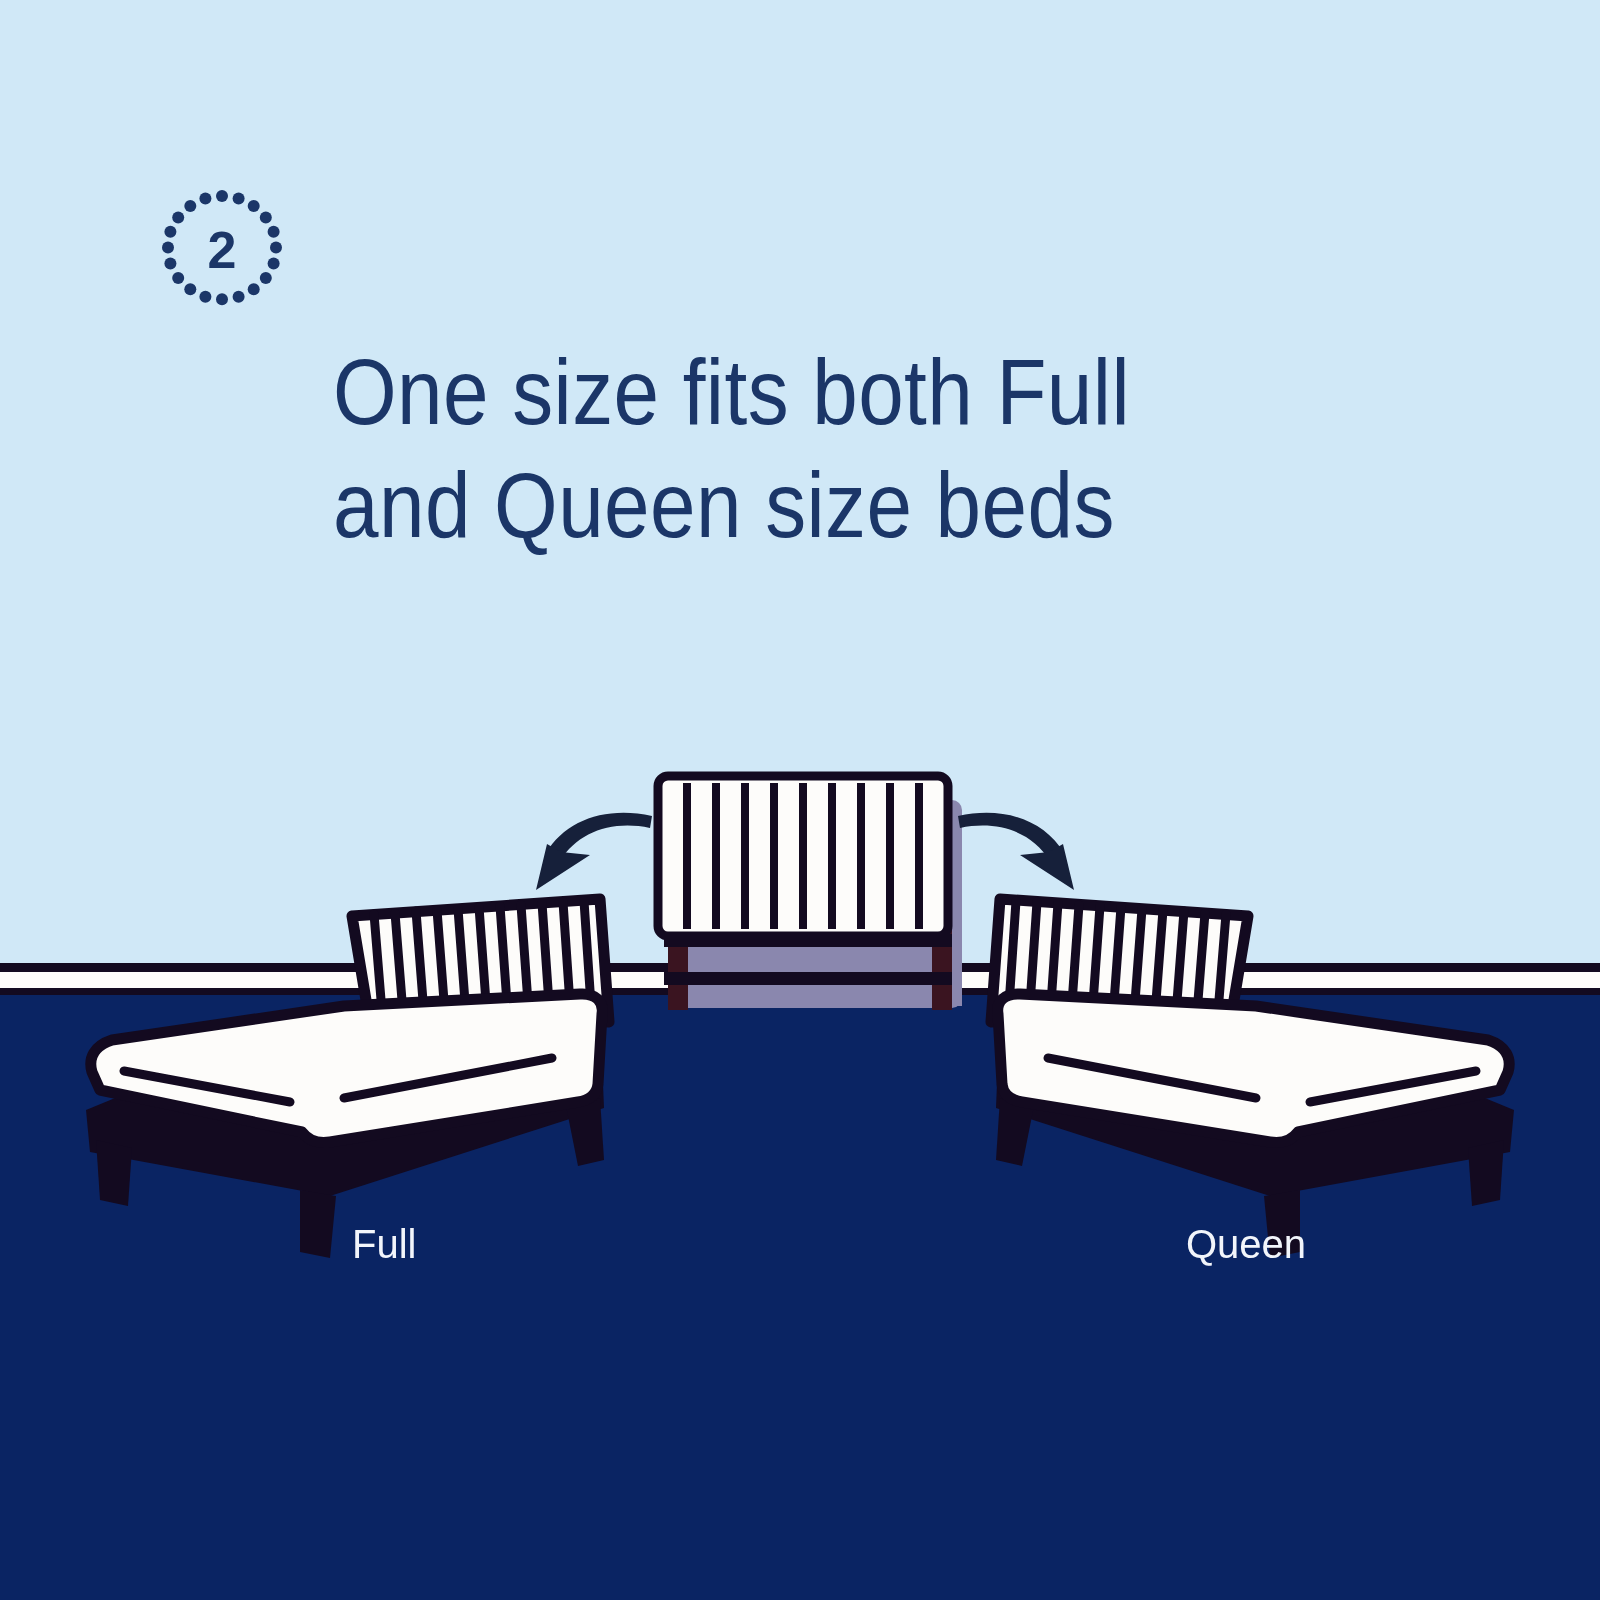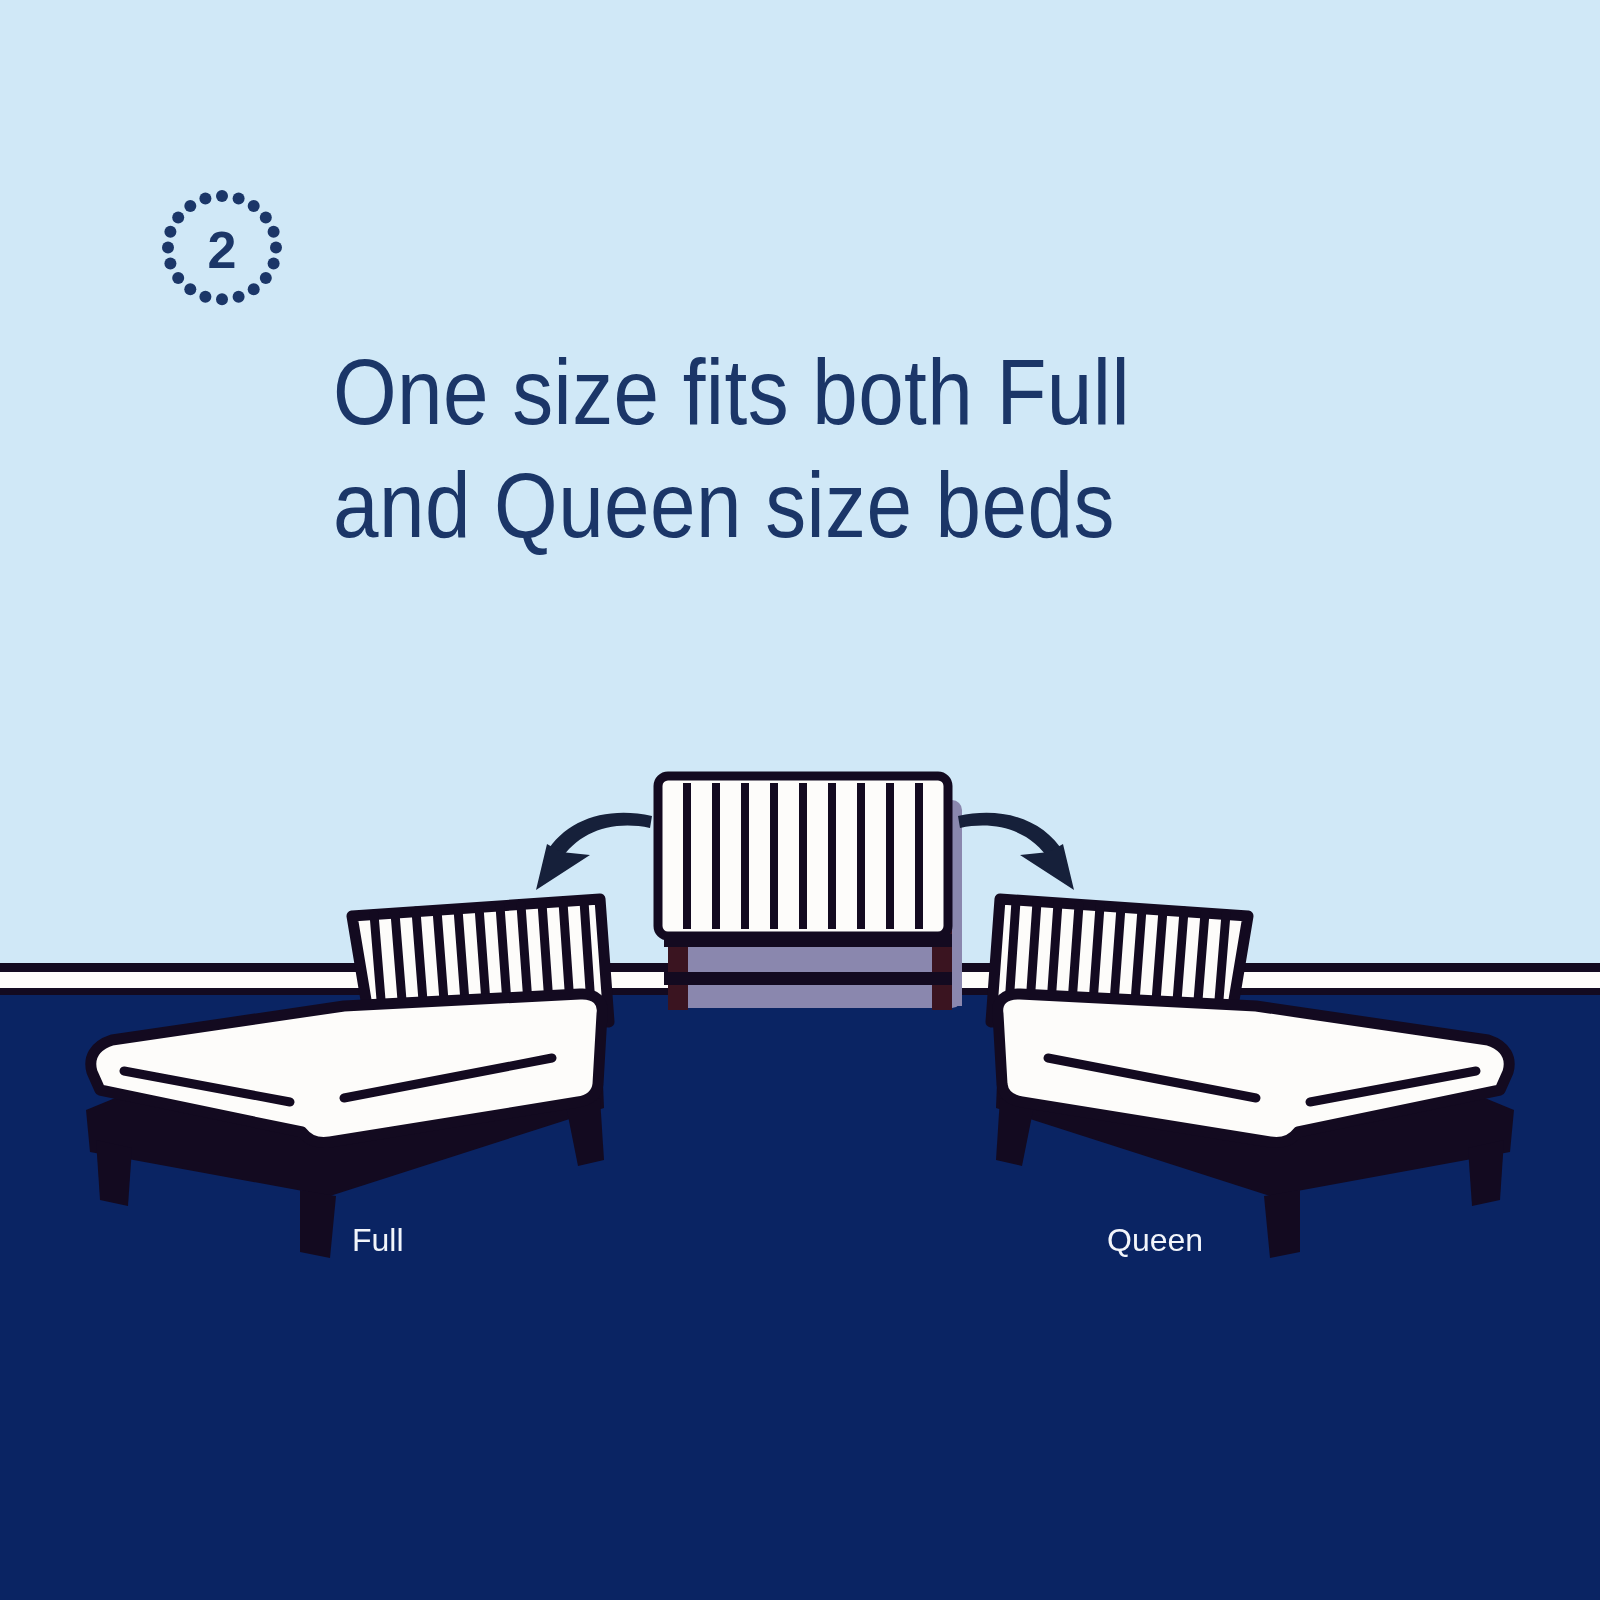--- a/index.html
+++ b/index.html
@@ -46,25 +46,25 @@
     letter-spacing:.5px;
     white-space:pre-line;
   }
 
   
   .art{position:absolute;left:0;top:0;width:1600px;height:1600px;}
   .art svg{display:block;width:1600px;height:1600px;}
 
   
   .cap{
-    position:absolute;color:#f2f5fb;font-size:32px;
+    position:absolute;color:#f2f5fb;font-size:40px;
     font-family:"Liberation Sans", sans-serif;font-weight:400;
   }
   .cap-full{left:352px;top:1222px;}
-  .cap-queen{left:1107px;top:1222px;}
+  .cap-queen{left:1186px;top:1222px;}
 </style>
 </head>
 <body>
 
 <div id="stage">
 
   <div class="wall"></div>
   <div class="baseline-top"></div>
   <div class="baseboard"></div>
   <div class="baseline-bot"></div>

